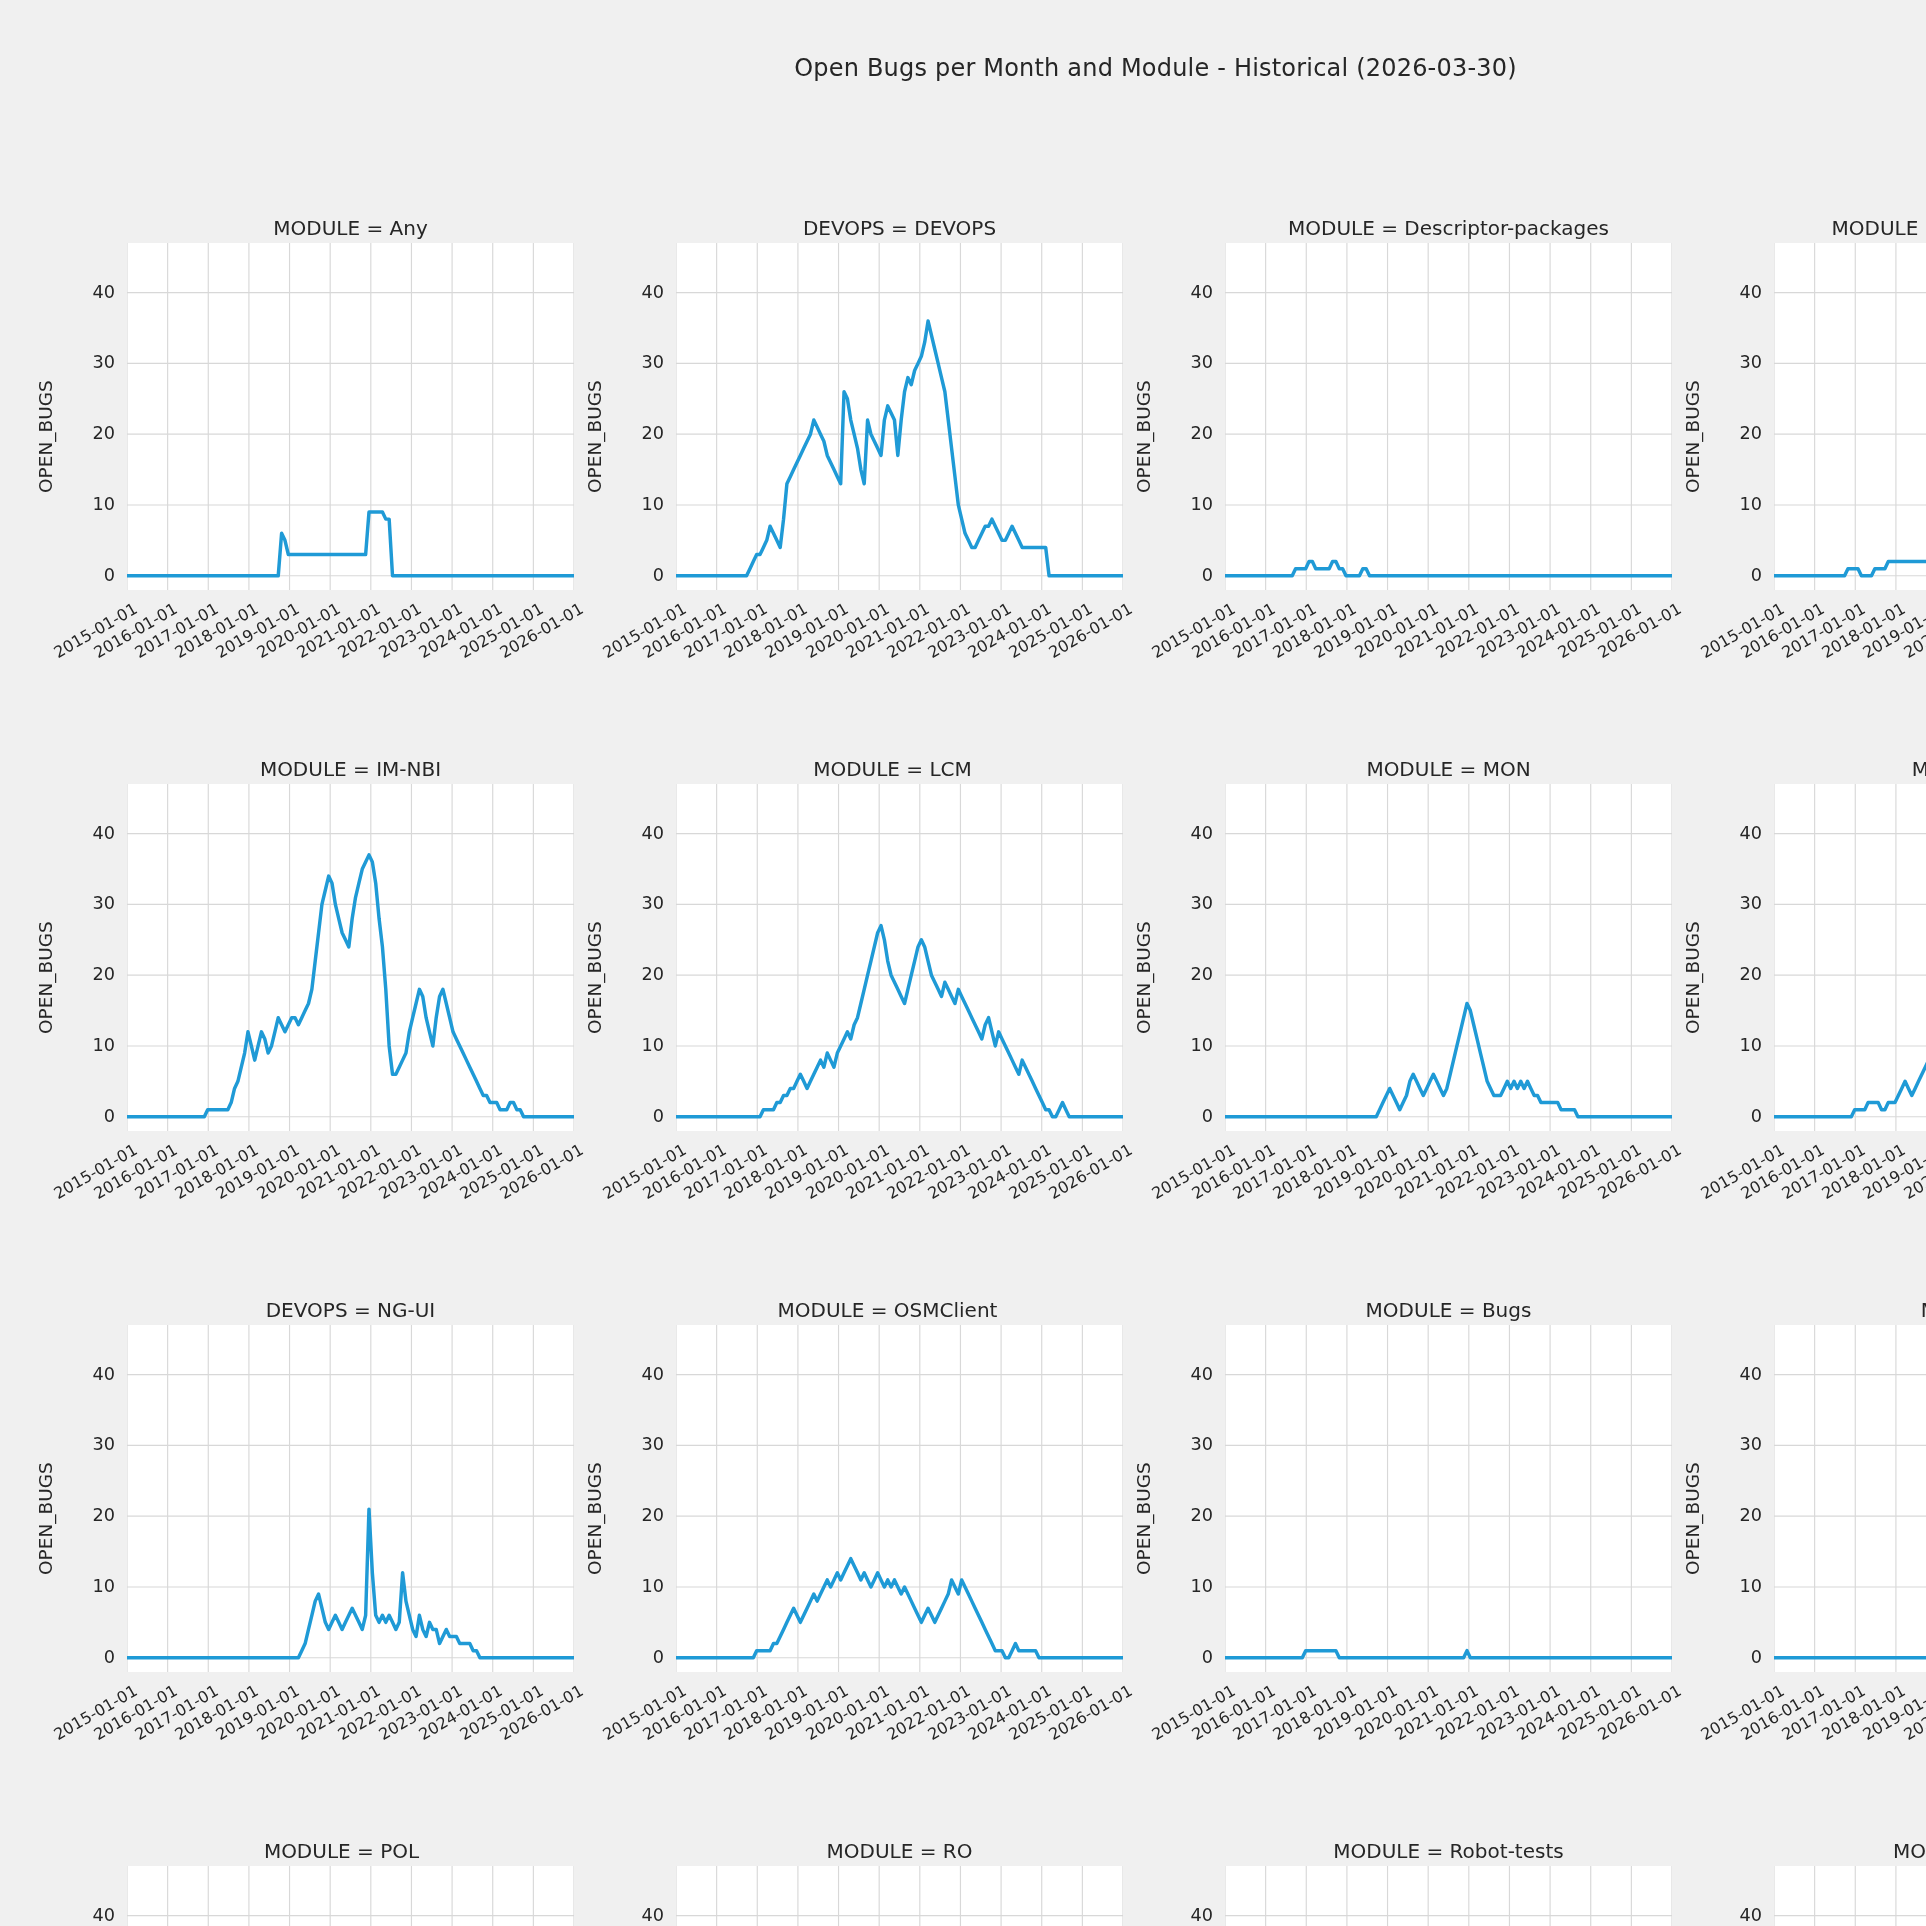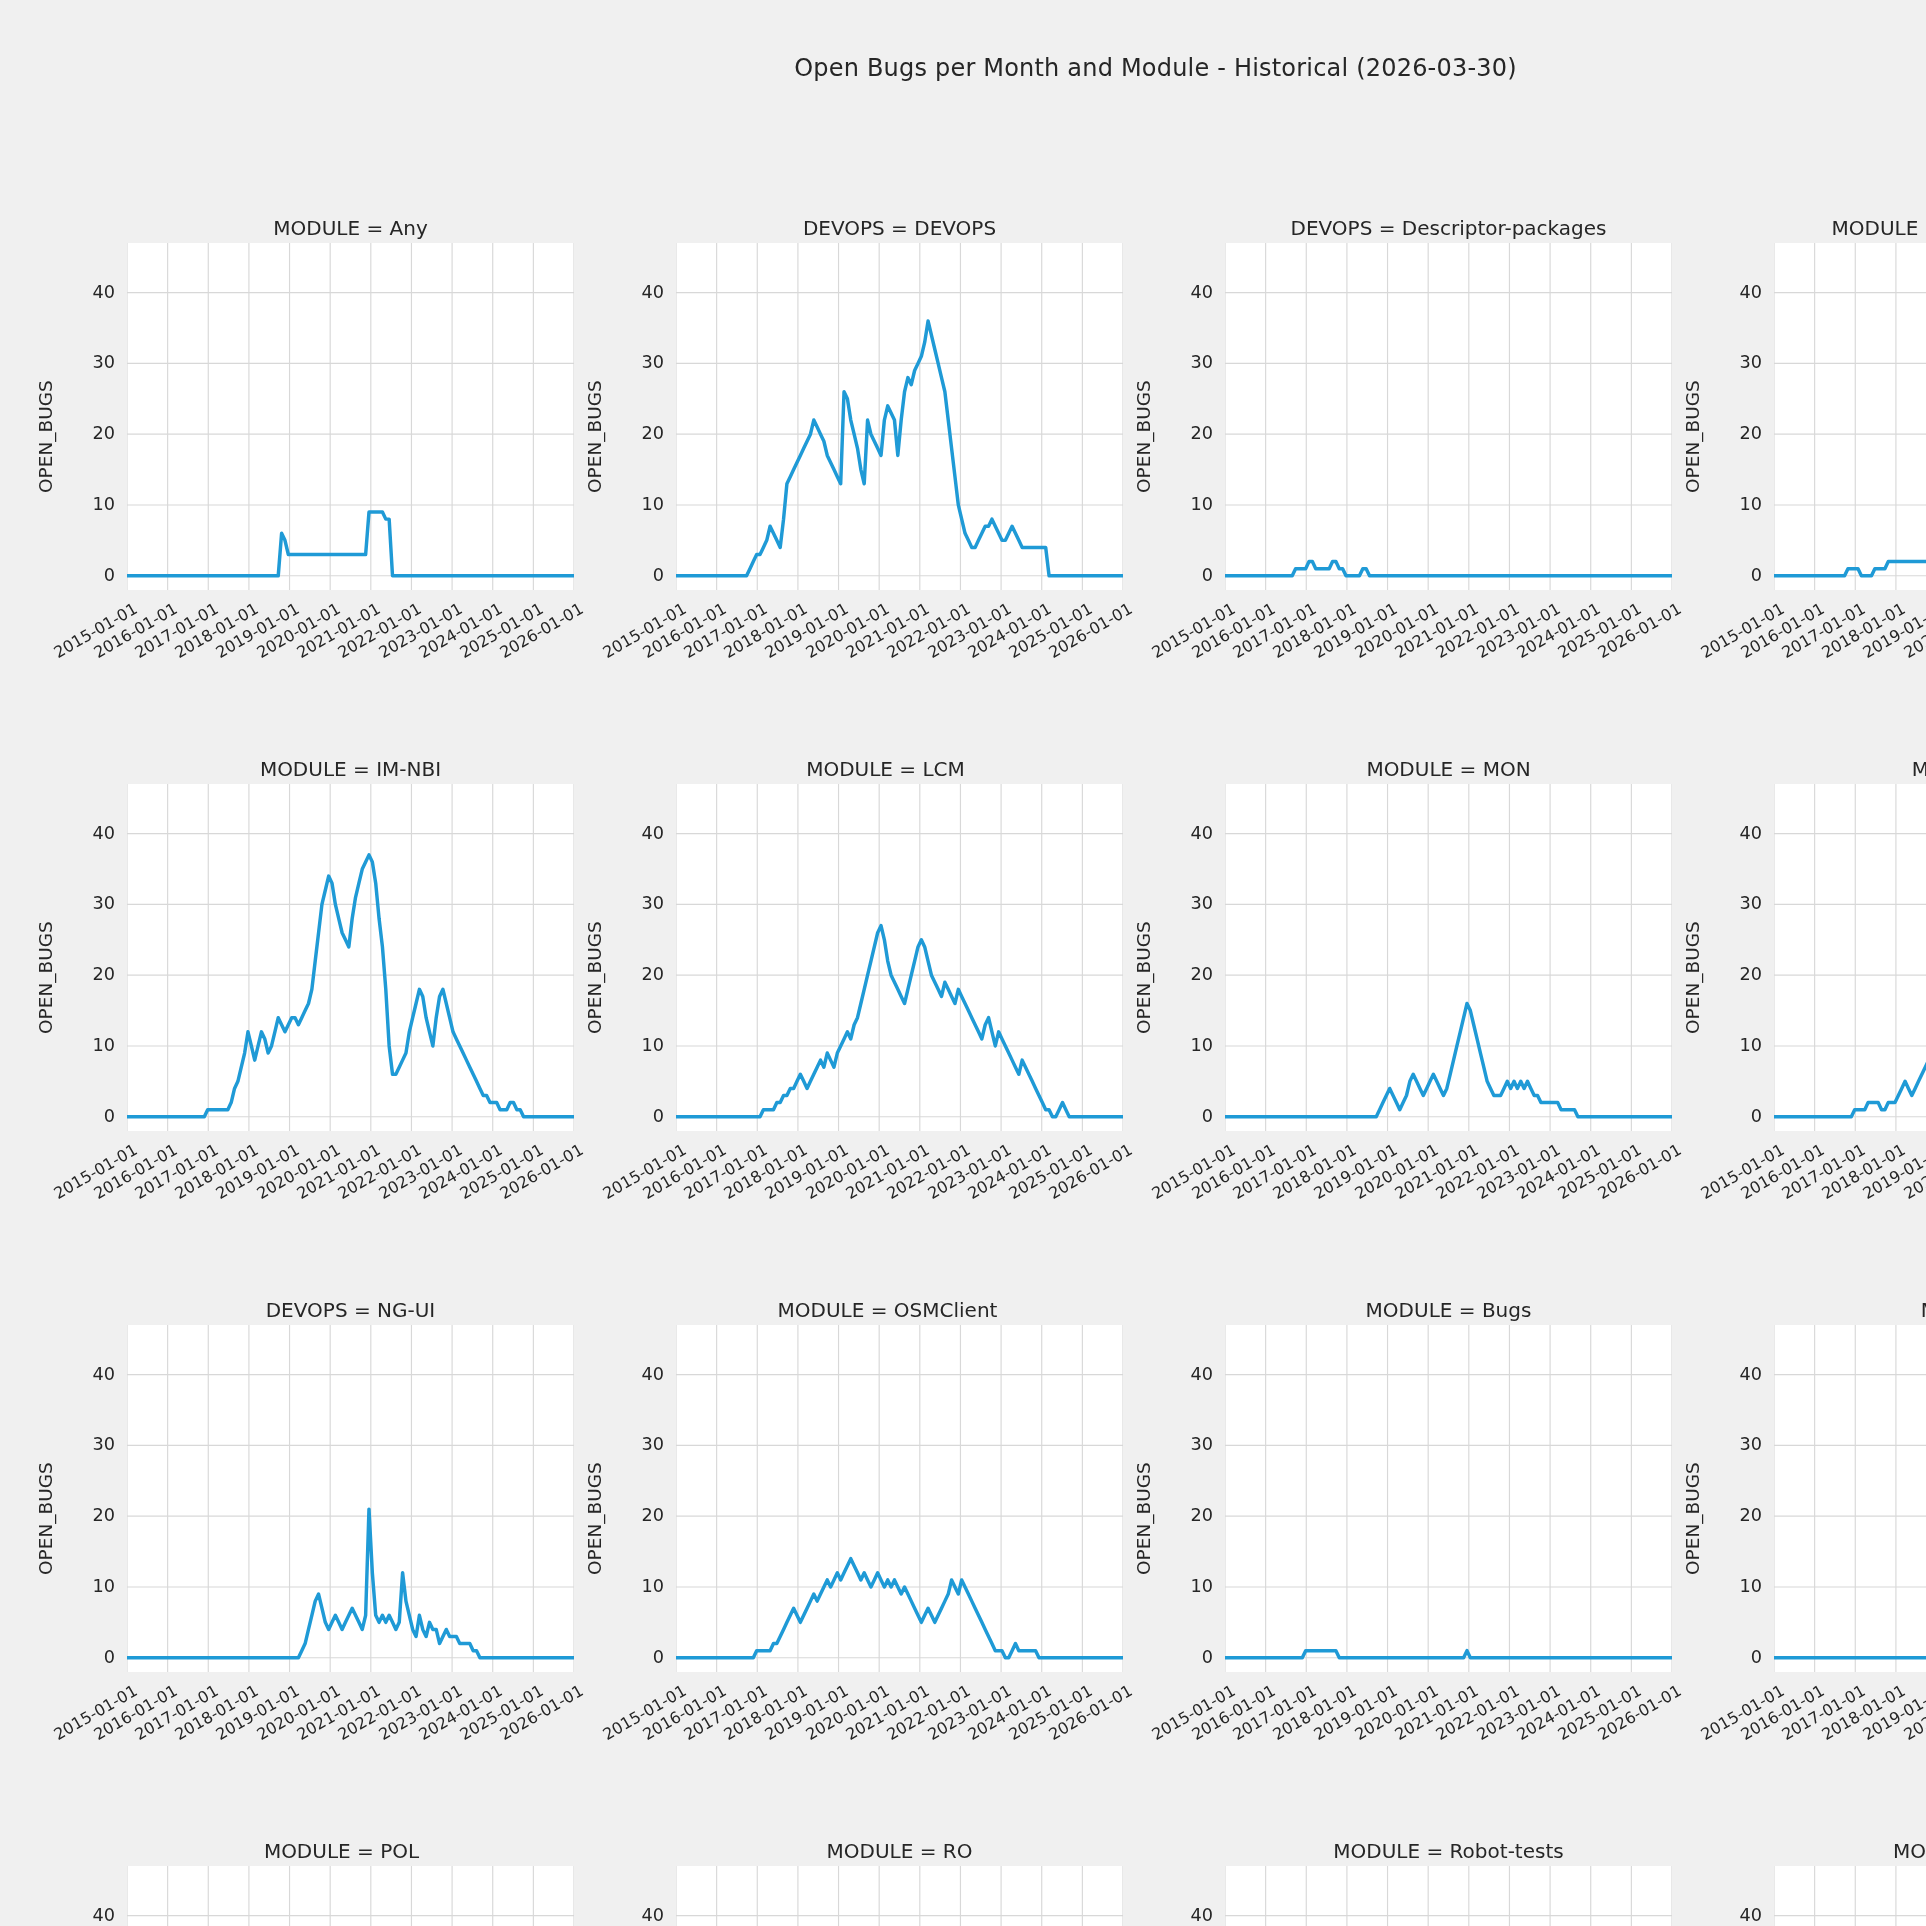--- a/index.html
+++ b/index.html
@@ -165,21 +165,21 @@
       <div class="xtick" style="left: 174px; width: 119px; top: 383px;">2019-01-01</div>
       <div class="xtick" style="left: 215px; width: 119px; top: 383px;">2020-01-01</div>
       <div class="xtick" style="left: 255px; width: 119px; top: 383px;">2021-01-01</div>
       <div class="xtick" style="left: 296px; width: 119px; top: 383px;">2022-01-01</div>
       <div class="xtick" style="left: 337px; width: 119px; top: 383px;">2023-01-01</div>
       <div class="xtick" style="left: 377px; width: 119px; top: 383px;">2024-01-01</div>
       <div class="xtick" style="left: 418px; width: 119px; top: 383px;">2025-01-01</div>
       <div class="xtick" style="left: 458px; width: 119px; top: 383px;">2026-01-01</div>
     </div>
     <div class="panel" style="left: 1098px; top: 216px; width: 574px;">
-      <div class="panel-title" style="left: 127px; width: 447px;">DEVOPS = Descriptor-packages</div>
+      <div class="panel-title" style="left: 127px; width: 447px;">MODULE = Descriptor-packages</div>
       <div class="plotbox" style="left: 127px; top: 27px; width: 447px; height: 347px;">
         <svg width="447" height="347" viewBox="0 0 1160 900">
           <rect x="0" y="0" width="1160" height="900" fill="#ffffff"></rect>
           <line x1="0" x2="1160" y1="863.265306122449" y2="863.265306122449" stroke="#d8d8d8" stroke-width="3"></line>
           <line x1="0" x2="1160" y1="679.5918367346939" y2="679.5918367346939" stroke="#d8d8d8" stroke-width="3"></line>
           <line x1="0" x2="1160" y1="495.9183673469388" y2="495.9183673469388" stroke="#d8d8d8" stroke-width="3"></line>
           <line x1="0" x2="1160" y1="312.24489795918373" y2="312.24489795918373" stroke="#d8d8d8" stroke-width="3"></line>
           <line x1="0" x2="1160" y1="128.57142857142867" y2="128.57142857142867" stroke="#d8d8d8" stroke-width="3"></line>
           <line x1="0" x2="0" y1="0" y2="900" stroke="#d8d8d8" stroke-width="3"></line>
           <line x1="105.45454545454545" x2="105.45454545454545" y1="0" y2="900" stroke="#d8d8d8" stroke-width="3"></line>
@@ -292,21 +292,21 @@
       <div class="xtick" style="left: 174px; width: 119px; top: 383px;">2019-01-01</div>
       <div class="xtick" style="left: 215px; width: 119px; top: 383px;">2020-01-01</div>
       <div class="xtick" style="left: 255px; width: 119px; top: 383px;">2021-01-01</div>
       <div class="xtick" style="left: 296px; width: 119px; top: 383px;">2022-01-01</div>
       <div class="xtick" style="left: 337px; width: 119px; top: 383px;">2023-01-01</div>
       <div class="xtick" style="left: 377px; width: 119px; top: 383px;">2024-01-01</div>
       <div class="xtick" style="left: 418px; width: 119px; top: 383px;">2025-01-01</div>
       <div class="xtick" style="left: 458px; width: 119px; top: 383px;">2026-01-01</div>
     </div>
     <div class="panel" style="left: 549px; top: 757px; width: 574px;">
-      <div class="panel-title" style="left: 113px; width: 447px; text-align: center;">MODULE = LCM</div>
+      <div class="panel-title" style="left: 120px; width: 447px; text-align: center;">MODULE = LCM</div>
       <div class="plotbox" style="left: 127px; top: 27px; width: 447px; height: 347px;">
         <svg width="447" height="347" viewBox="0 0 1160 900">
           <rect x="0" y="0" width="1160" height="900" fill="#ffffff"></rect>
           <line x1="0" x2="1160" y1="863.265306122449" y2="863.265306122449" stroke="#d8d8d8" stroke-width="3"></line>
           <line x1="0" x2="1160" y1="679.5918367346939" y2="679.5918367346939" stroke="#d8d8d8" stroke-width="3"></line>
           <line x1="0" x2="1160" y1="495.9183673469388" y2="495.9183673469388" stroke="#d8d8d8" stroke-width="3"></line>
           <line x1="0" x2="1160" y1="312.24489795918373" y2="312.24489795918373" stroke="#d8d8d8" stroke-width="3"></line>
           <line x1="0" x2="1160" y1="128.57142857142867" y2="128.57142857142867" stroke="#d8d8d8" stroke-width="3"></line>
           <line x1="0" x2="0" y1="0" y2="900" stroke="#d8d8d8" stroke-width="3"></line>
           <line x1="105.45454545454545" x2="105.45454545454545" y1="0" y2="900" stroke="#d8d8d8" stroke-width="3"></line>

